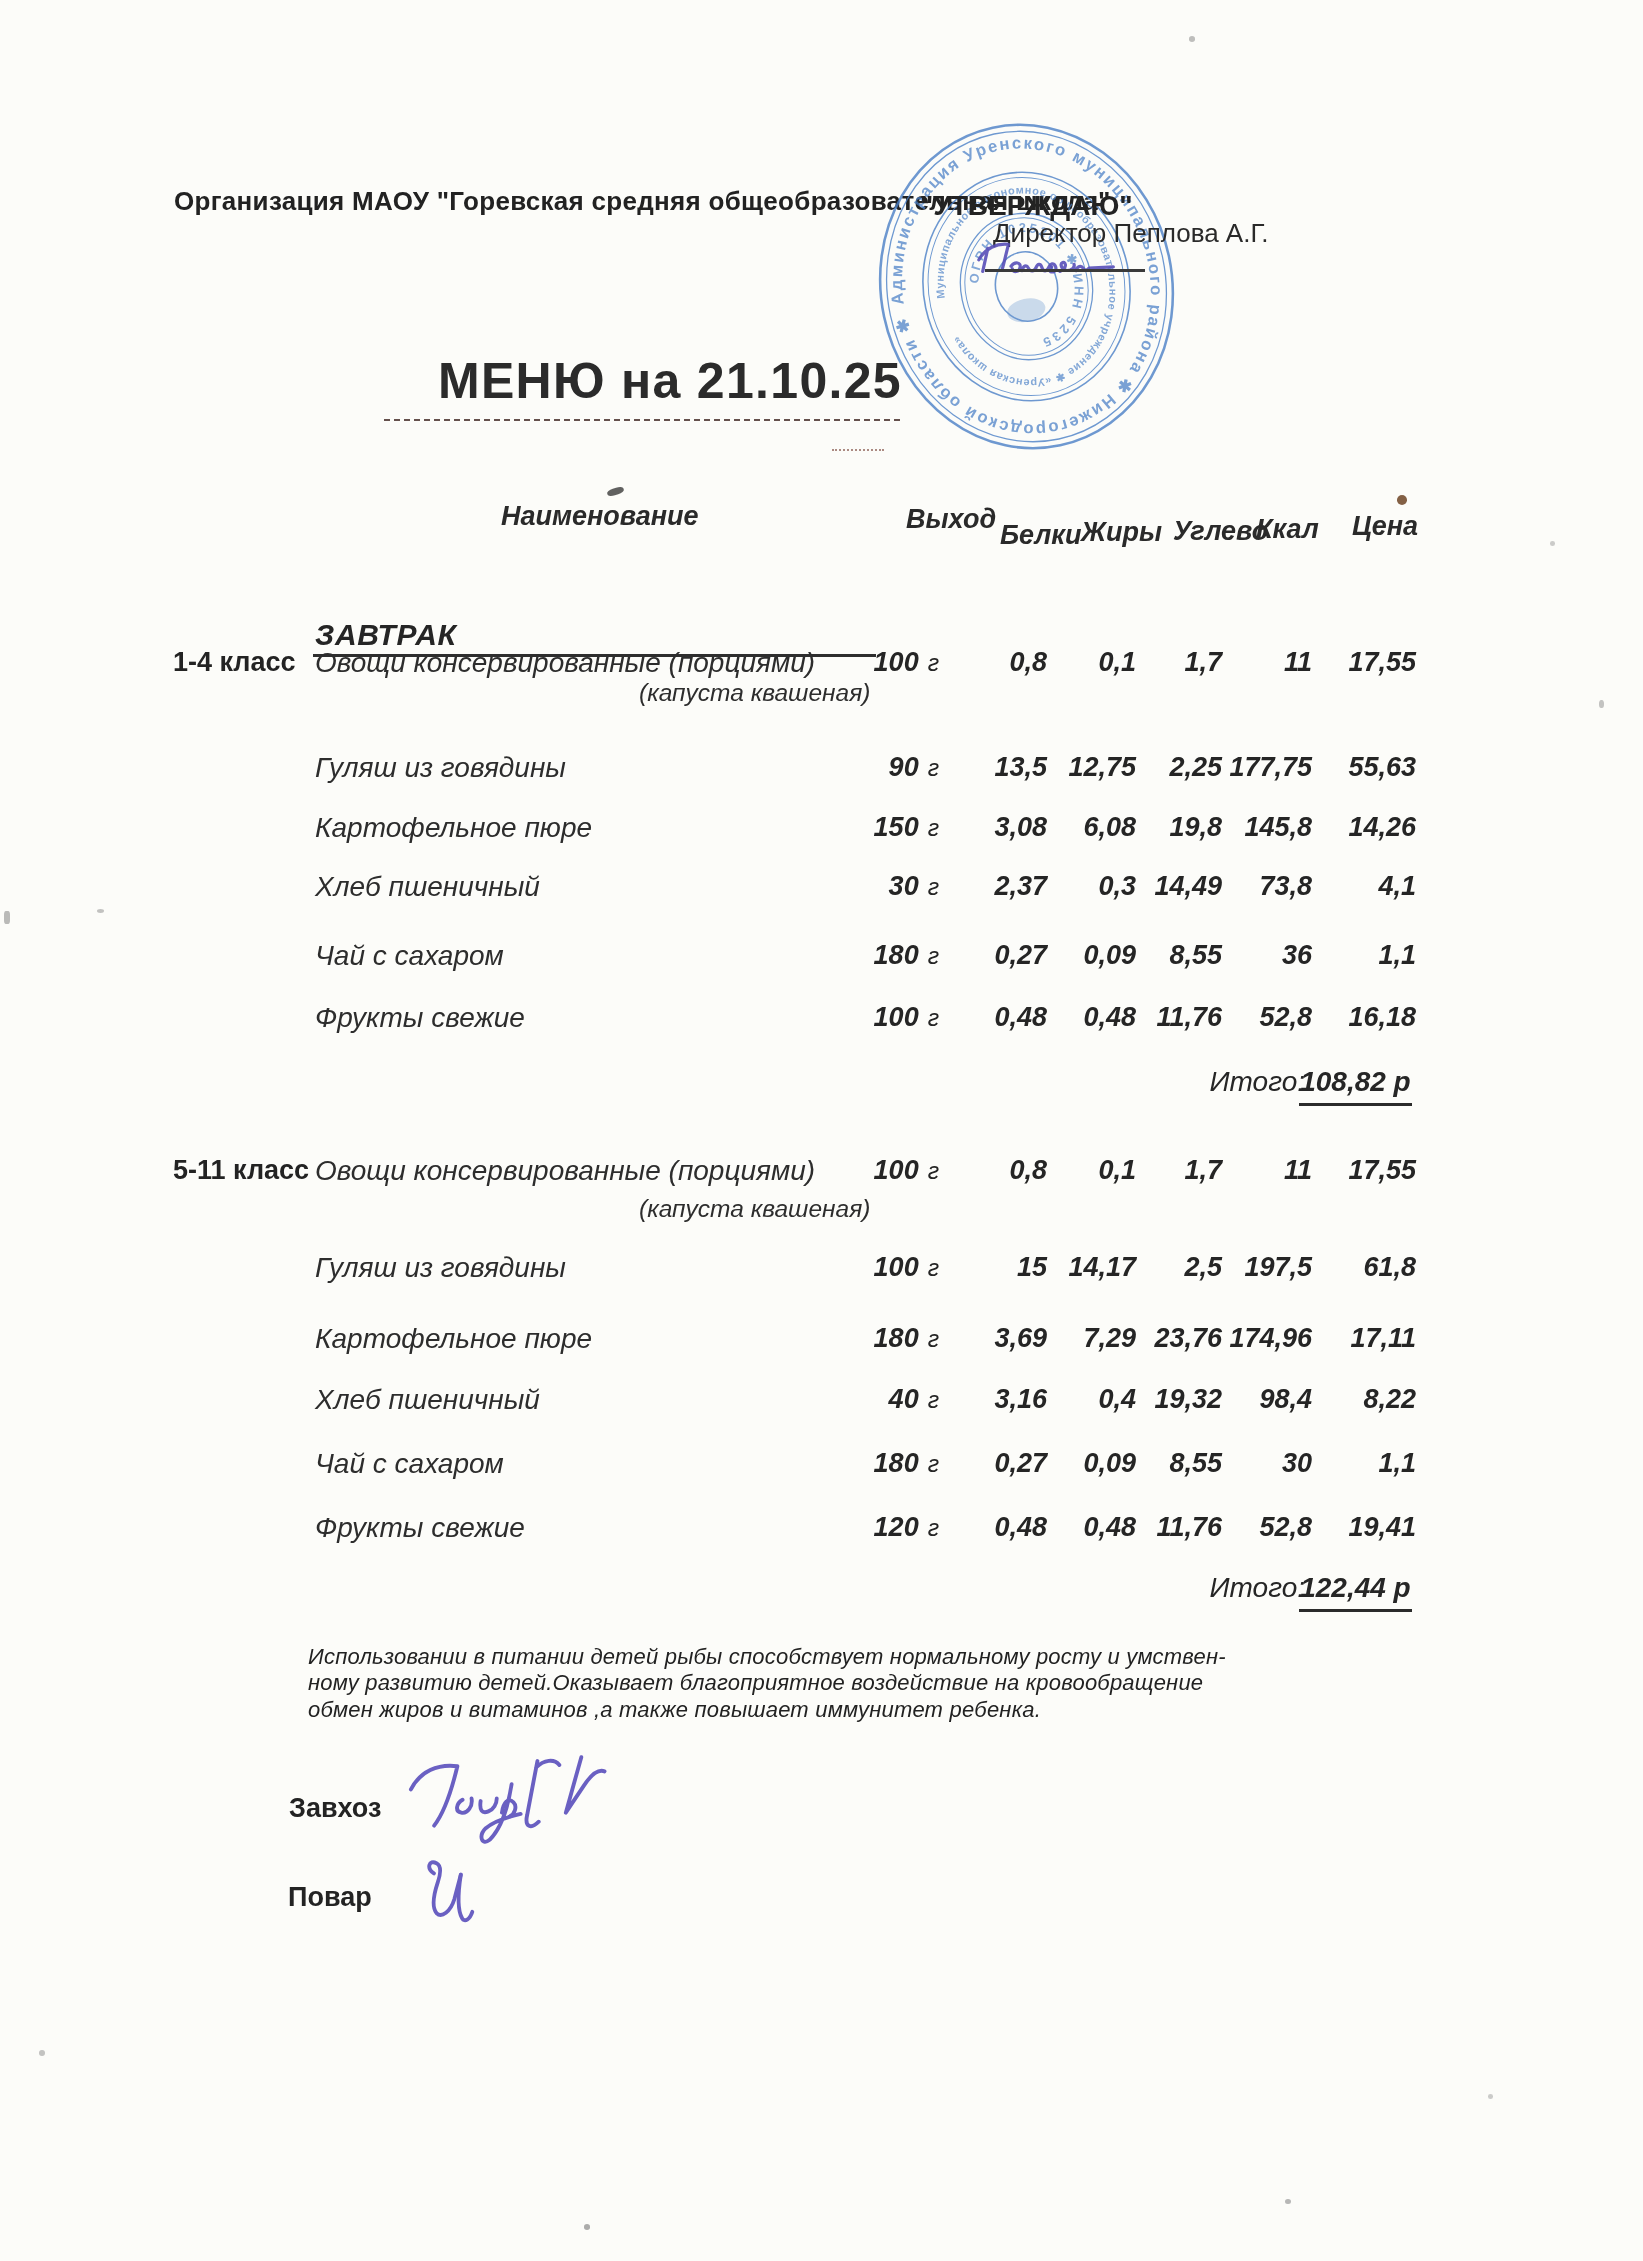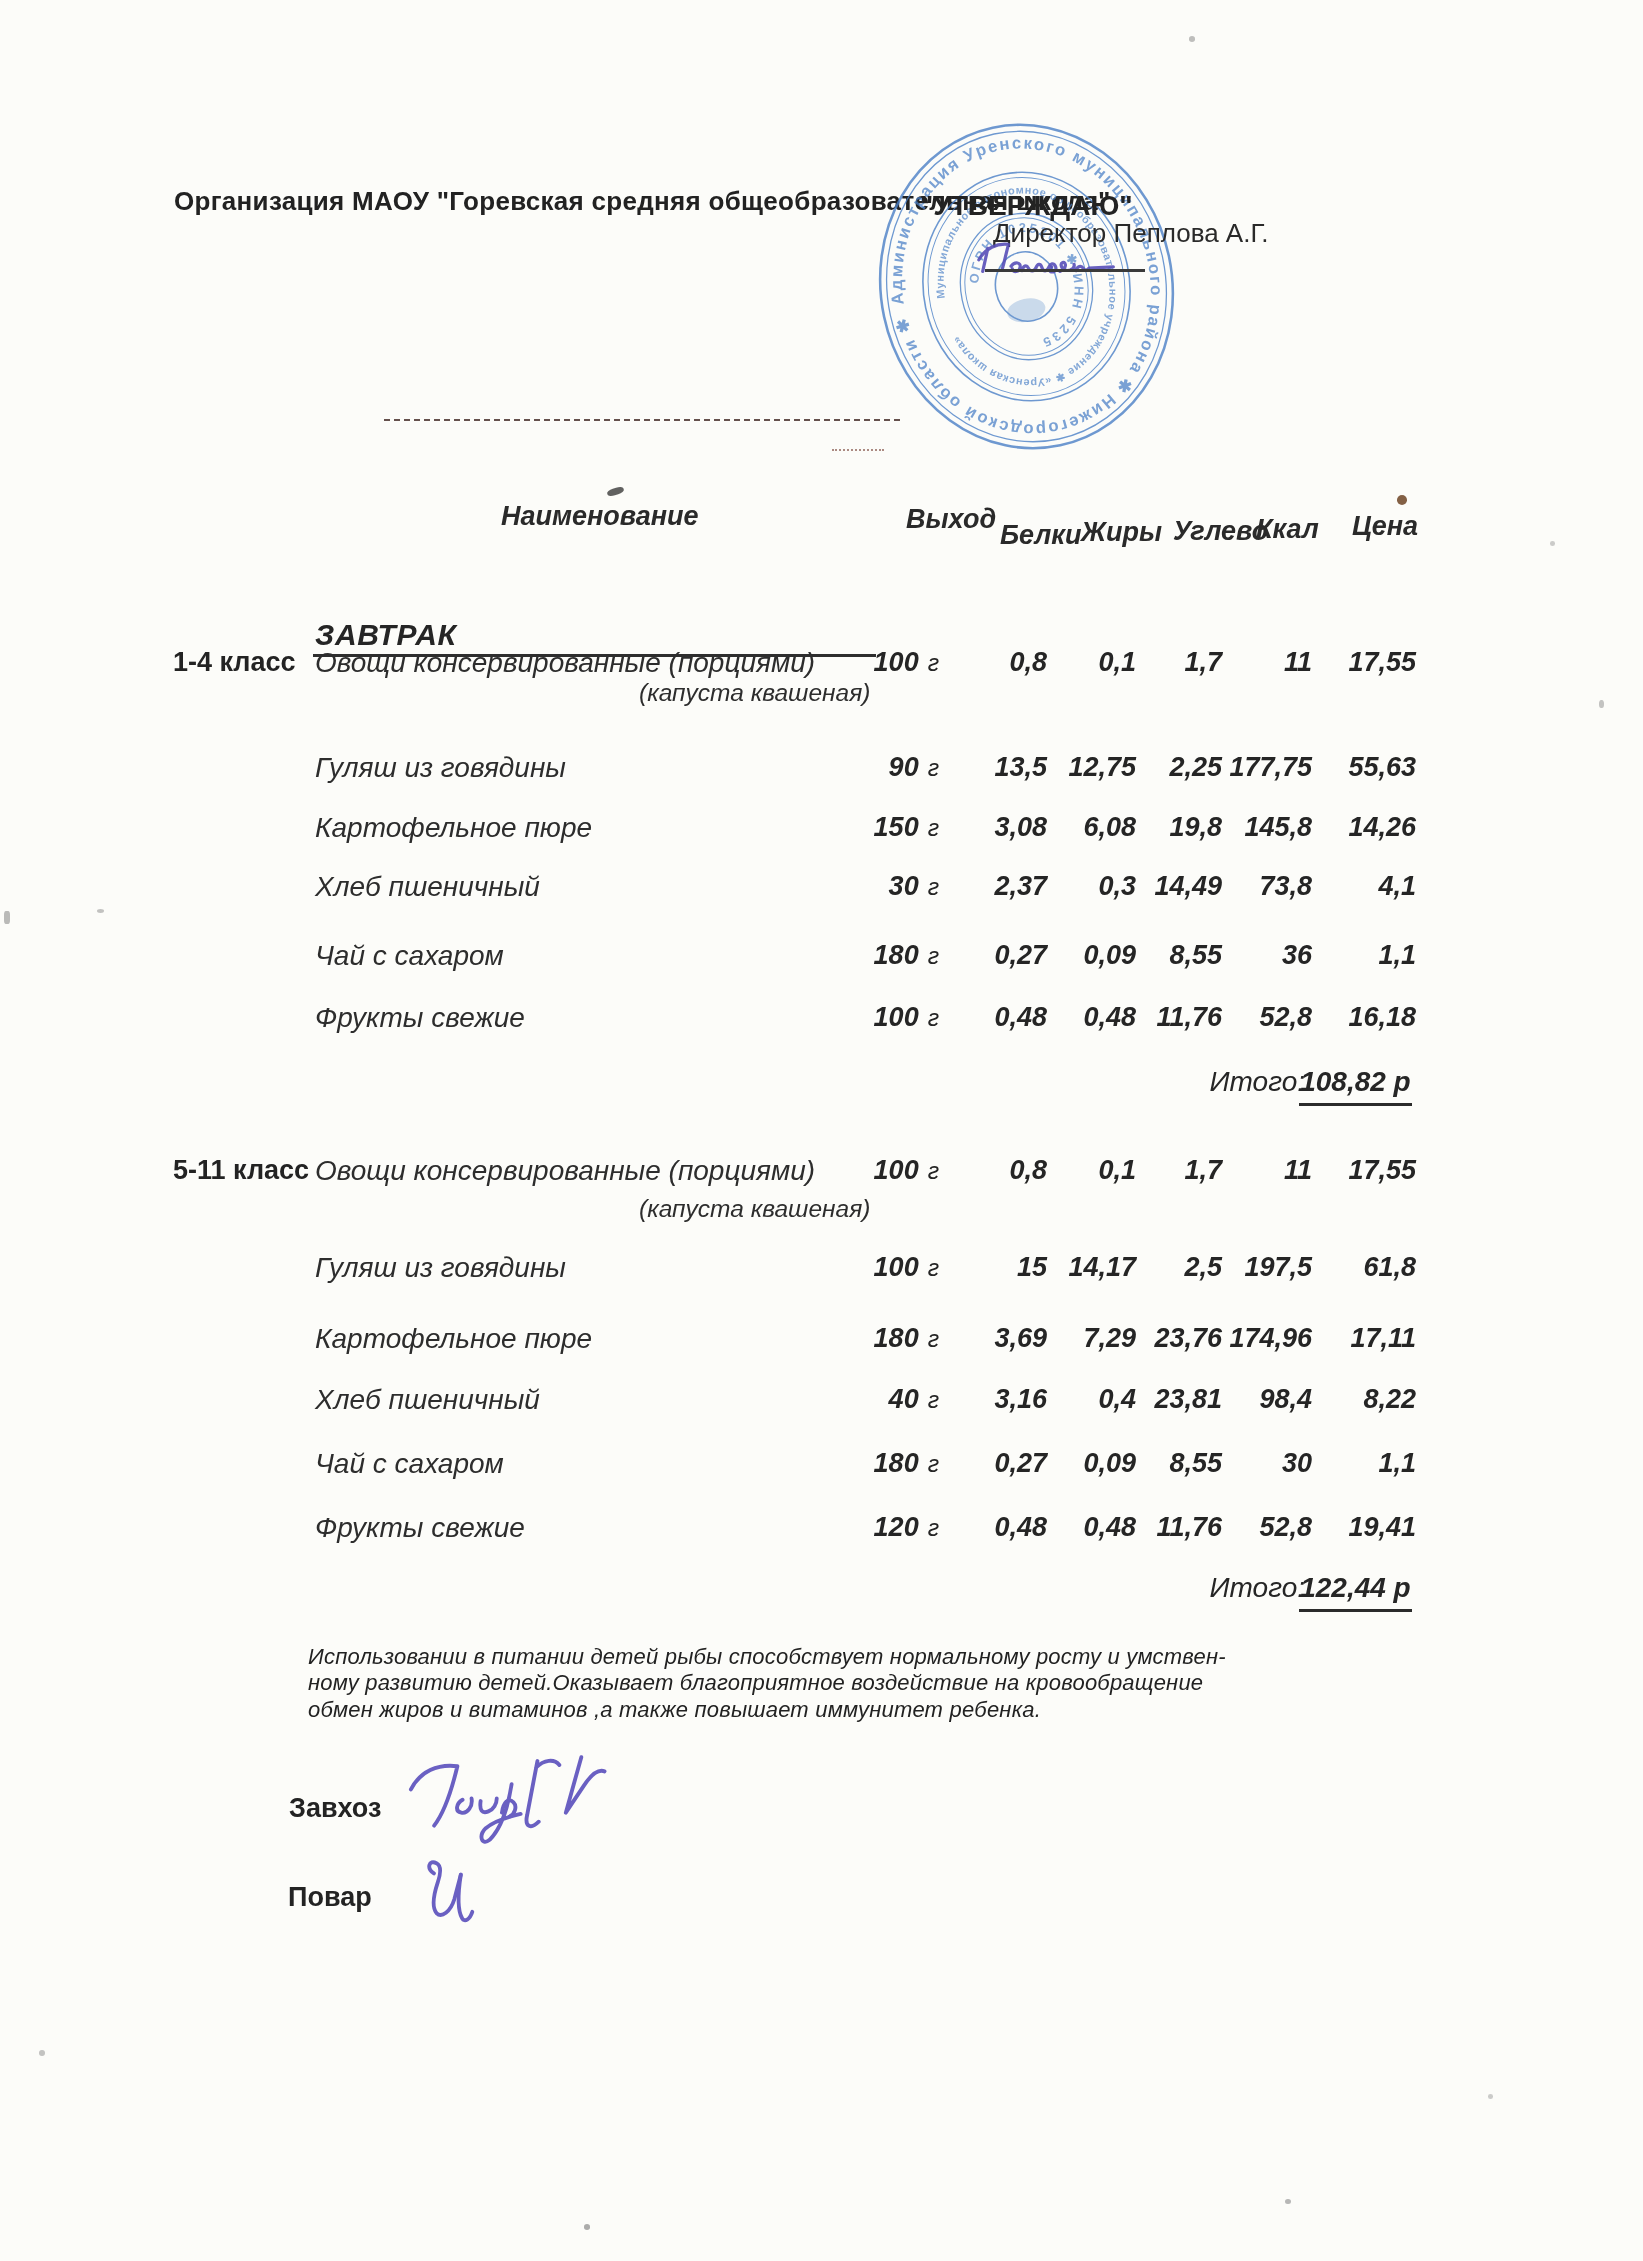--- a/index.html
+++ b/index.html
@@ -69,20 +69,21 @@
 
   <svg class="abs" style="left:975px;top:236px;" width="193" height="45" viewBox="0 0 300 64">
     <g class="ink" stroke="#584fb8" stroke-width="5" opacity=".9">
       <path d="M 6,34 C 16,16 34,8 52,10 C 48,26 45,40 42,50"></path>
       <path d="M 20,16 L 12,52"></path>
       <path d="M 56,44 c 6,-8 16,-6 14,2 c -1,7 -11,9 -12,2 m 15,3 c 2,-8 7,-10 10,-4 c 3,6 9,6 12,-1 c 2,-6 7,-7 9,0 c 2,7 8,7 11,-1 c 2,-5 7,-7 10,-1 c 2,4 0,9 -5,9 c -4,0 -5,-5 -1,-8 m 13,7 c 6,-2 10,-8 8,-12 c -1,-4 -7,-2 -6,3 c 1,6 8,9 14,7 c 5,-2 7,-5 6,-9 m 3,10 c 2,-7 8,-9 11,-4 c 2,4 6,4 9,0 l 38,-2"></path>
     </g>
   </svg>
   <div class="abs dark-line" style="left:985px;top:269px;width:160px;"></div>
 
+  <div class="abs title" style="left:438px;top:352px;">МЕНЮ  на 21.10.25</div>
   <div class="abs title-line" style="left:384px;top:419px;"></div>
 
   <div class="abs hdr" style="left:501px;top:501px;">Наименование</div>
   <div class="abs hdr" style="left:906px;top:504px;">Выход</div>
   <div class="abs hdr" style="left:1000px;top:520px;">Белки</div>
   <div class="abs hdr" style="left:1081px;top:517px;">Жиры</div>
   <div class="abs hdr" style="left:1173px;top:516px;">Углево</div>
   <div class="abs hdr" style="left:1256px;top:514px;">Ккал</div>
   <div class="abs hdr" style="left:1352px;top:511px;">Цена</div>
 
@@ -186,21 +187,21 @@
     <span class="cell num ug">23,76</span>
     <span class="cell num kk">174,96</span>
     <span class="cell num ce">17,11</span>
   </div>
 
   <div class="trow" style="top:1384px;">
     <span class="cell nm">Хлеб пшеничный</span>
     <span class="cell num vy"><span>40</span><span class="u">г</span></span>
     <span class="cell num be">3,16</span>
     <span class="cell num zh">0,4</span>
-    <span class="cell num ug">23,81</span>
+    <span class="cell num ug">19,32</span>
     <span class="cell num kk">98,4</span>
     <span class="cell num ce">8,22</span>
   </div>
 
   <div class="trow" style="top:1448px;">
     <span class="cell nm">Чай с сахаром</span>
     <span class="cell num vy"><span>180</span><span class="u">г</span></span>
     <span class="cell num be">0,27</span>
     <span class="cell num zh">0,09</span>
     <span class="cell num ug">8,55</span>

